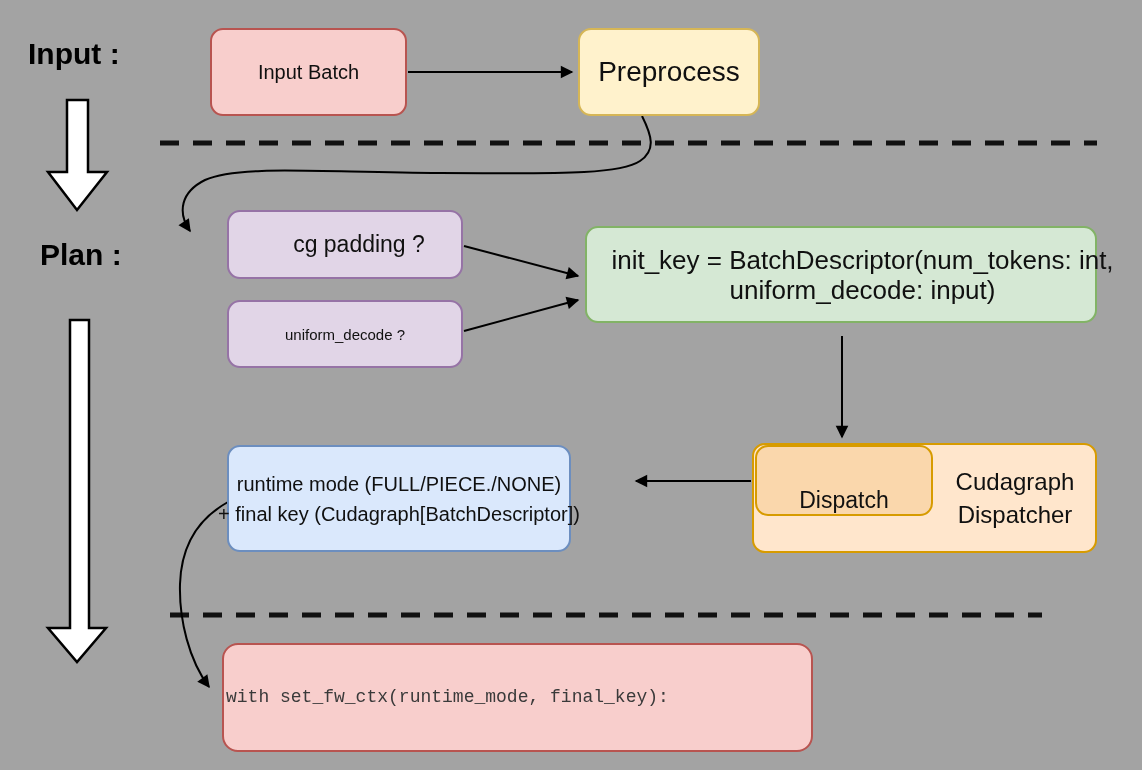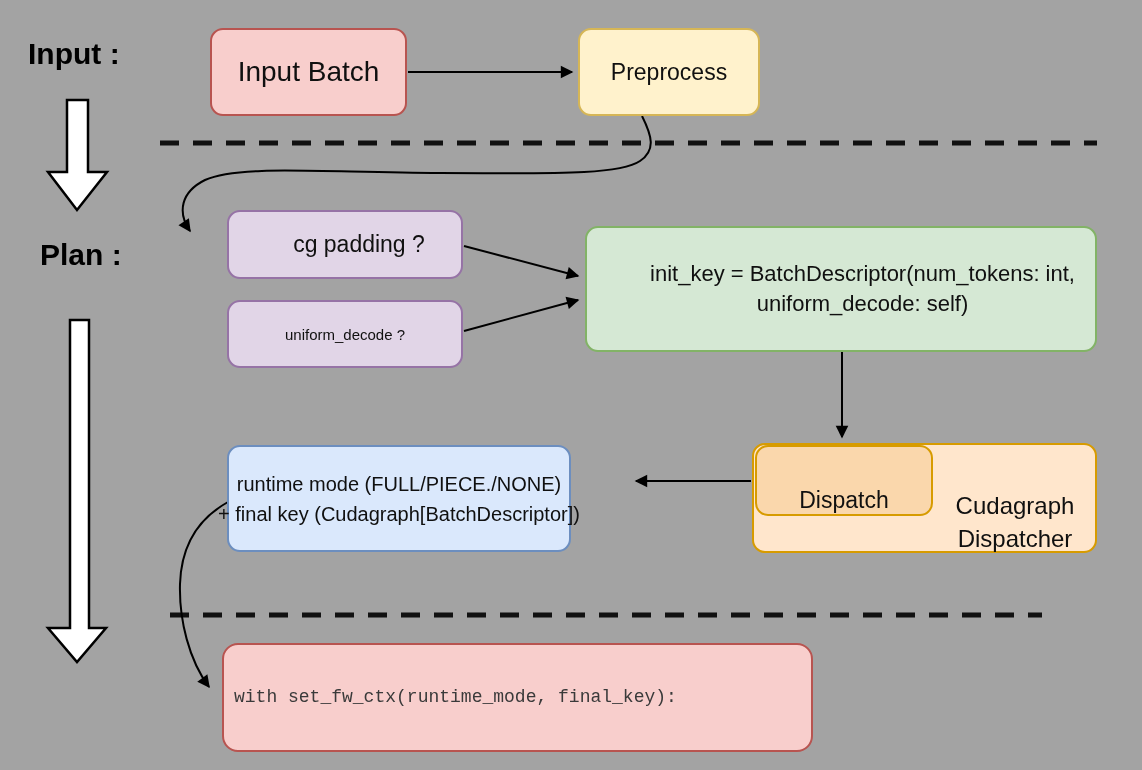--- a/index.html
+++ b/index.html
@@ -18,36 +18,36 @@
   .node .line { white-space:nowrap; }
 
   .box-red     { background:#F8CECC; border-color:#B85450; }
   .box-yellow  { background:#FFF2CC; border-color:#D6B656; }
   .box-purple  { background:#E1D5E7; border-color:#9673A6; }
   .box-green   { background:#D5E8D4; border-color:#82B366; }
   .box-blue    { background:#DAE8FC; border-color:#6C8EBF; }
   .box-orange  { background:#FFE6CC; border-color:#D79B00; }
   .box-peach   { background:#FAD7AC; border-color:#D79B00; }
 
-  .n-input-batch    { left:210px; top:28px;  width:197px; height:88px; font-size:28px; }
-  .n-preprocess     { left:578px; top:28px;  width:182px; height:88px; font-size:23px; }
+  .n-input-batch    { left:210px; top:28px;  width:197px; height:88px; font-size:20px; }
+  .n-preprocess     { left:578px; top:28px;  width:182px; height:88px; font-size:28px; }
   .n-cg-padding     { left:227px; top:210px; width:236px; height:69px; font-size:23px;padding-left:28px; }
   .n-uniform-decode { left:227px; top:300px; width:236px; height:68px; font-size:15px; }
-  .n-init-key       { left:585px; top:226px; width:512px; height:126px; font-size:22px; line-height:30px;padding-left:43px; }
+  .n-init-key       { left:585px; top:226px; width:512px; height:97px; font-size:26px; line-height:30px;padding-left:43px; }
   .n-cuda-outer     { left:752px; top:443px; width:345px; height:110px; z-index:1; }
   .n-dispatch       { left:755px; top:445px; width:178px; height:71px; font-size:23px; z-index:2;justify-content:flex-end; }
   .n-cuda-label     { position:absolute; left:933px; top:443px; width:164px; height:110px;
                       display:flex; flex-direction:column; align-items:center; justify-content:center;
-                      font-size:24px; line-height:33px; z-index:2; text-align:center; color:#101010;margin-top:24px; }
+                      font-size:24px; line-height:33px; z-index:2; text-align:center; color:#101010; }
   .n-runtime        { left:227px; top:445px; width:344px; height:107px; font-size:20px; line-height:30px; }
   .n-exec-code      {
     left:222px; top:643px; width:591px; height:109px; border-radius:16px;
     align-items:flex-start; justify-content:center; text-align:left;
     font-family:"Liberation Mono", monospace; font-size:18px; line-height:29px;
-    color:#3a3a3a; padding-left:10px;
+    color:#3a3a3a; padding-left:2px;
   }
   .n-exec-code .line { white-space:pre; }
 
   .side-label {
     position:absolute; font-weight:700; font-size:30px; color:#000;
     white-space:nowrap; z-index:1;
   }
   .l-input   { left:28px; top:37px; }
   .l-plan    { left:40px; top:238px; }
   .l-execute { left:20px; top:672px; }
@@ -91,21 +91,21 @@
   </div>
 
   <div class="node box-purple n-cg-padding">
     <div class="line">cg padding ?</div>
   </div>
   <div class="node box-purple n-uniform-decode">
     <div class="line">uniform_decode ?</div>
   </div>
   <div class="node box-green n-init-key">
     <div class="line">init_key = BatchDescriptor(num_tokens: int,</div>
-    <div class="line">uniform_decode: self)</div>
+    <div class="line">uniform_decode: input)</div>
   </div>
 
   <div class="node box-orange n-cuda-outer"></div>
   <div class="node box-peach n-dispatch">
     <div class="line">Dispatch</div>
   </div>
   <div class="n-cuda-label">
     <div class="line">Cudagraph</div>
     <div class="line">Dispatcher</div>
   </div>

